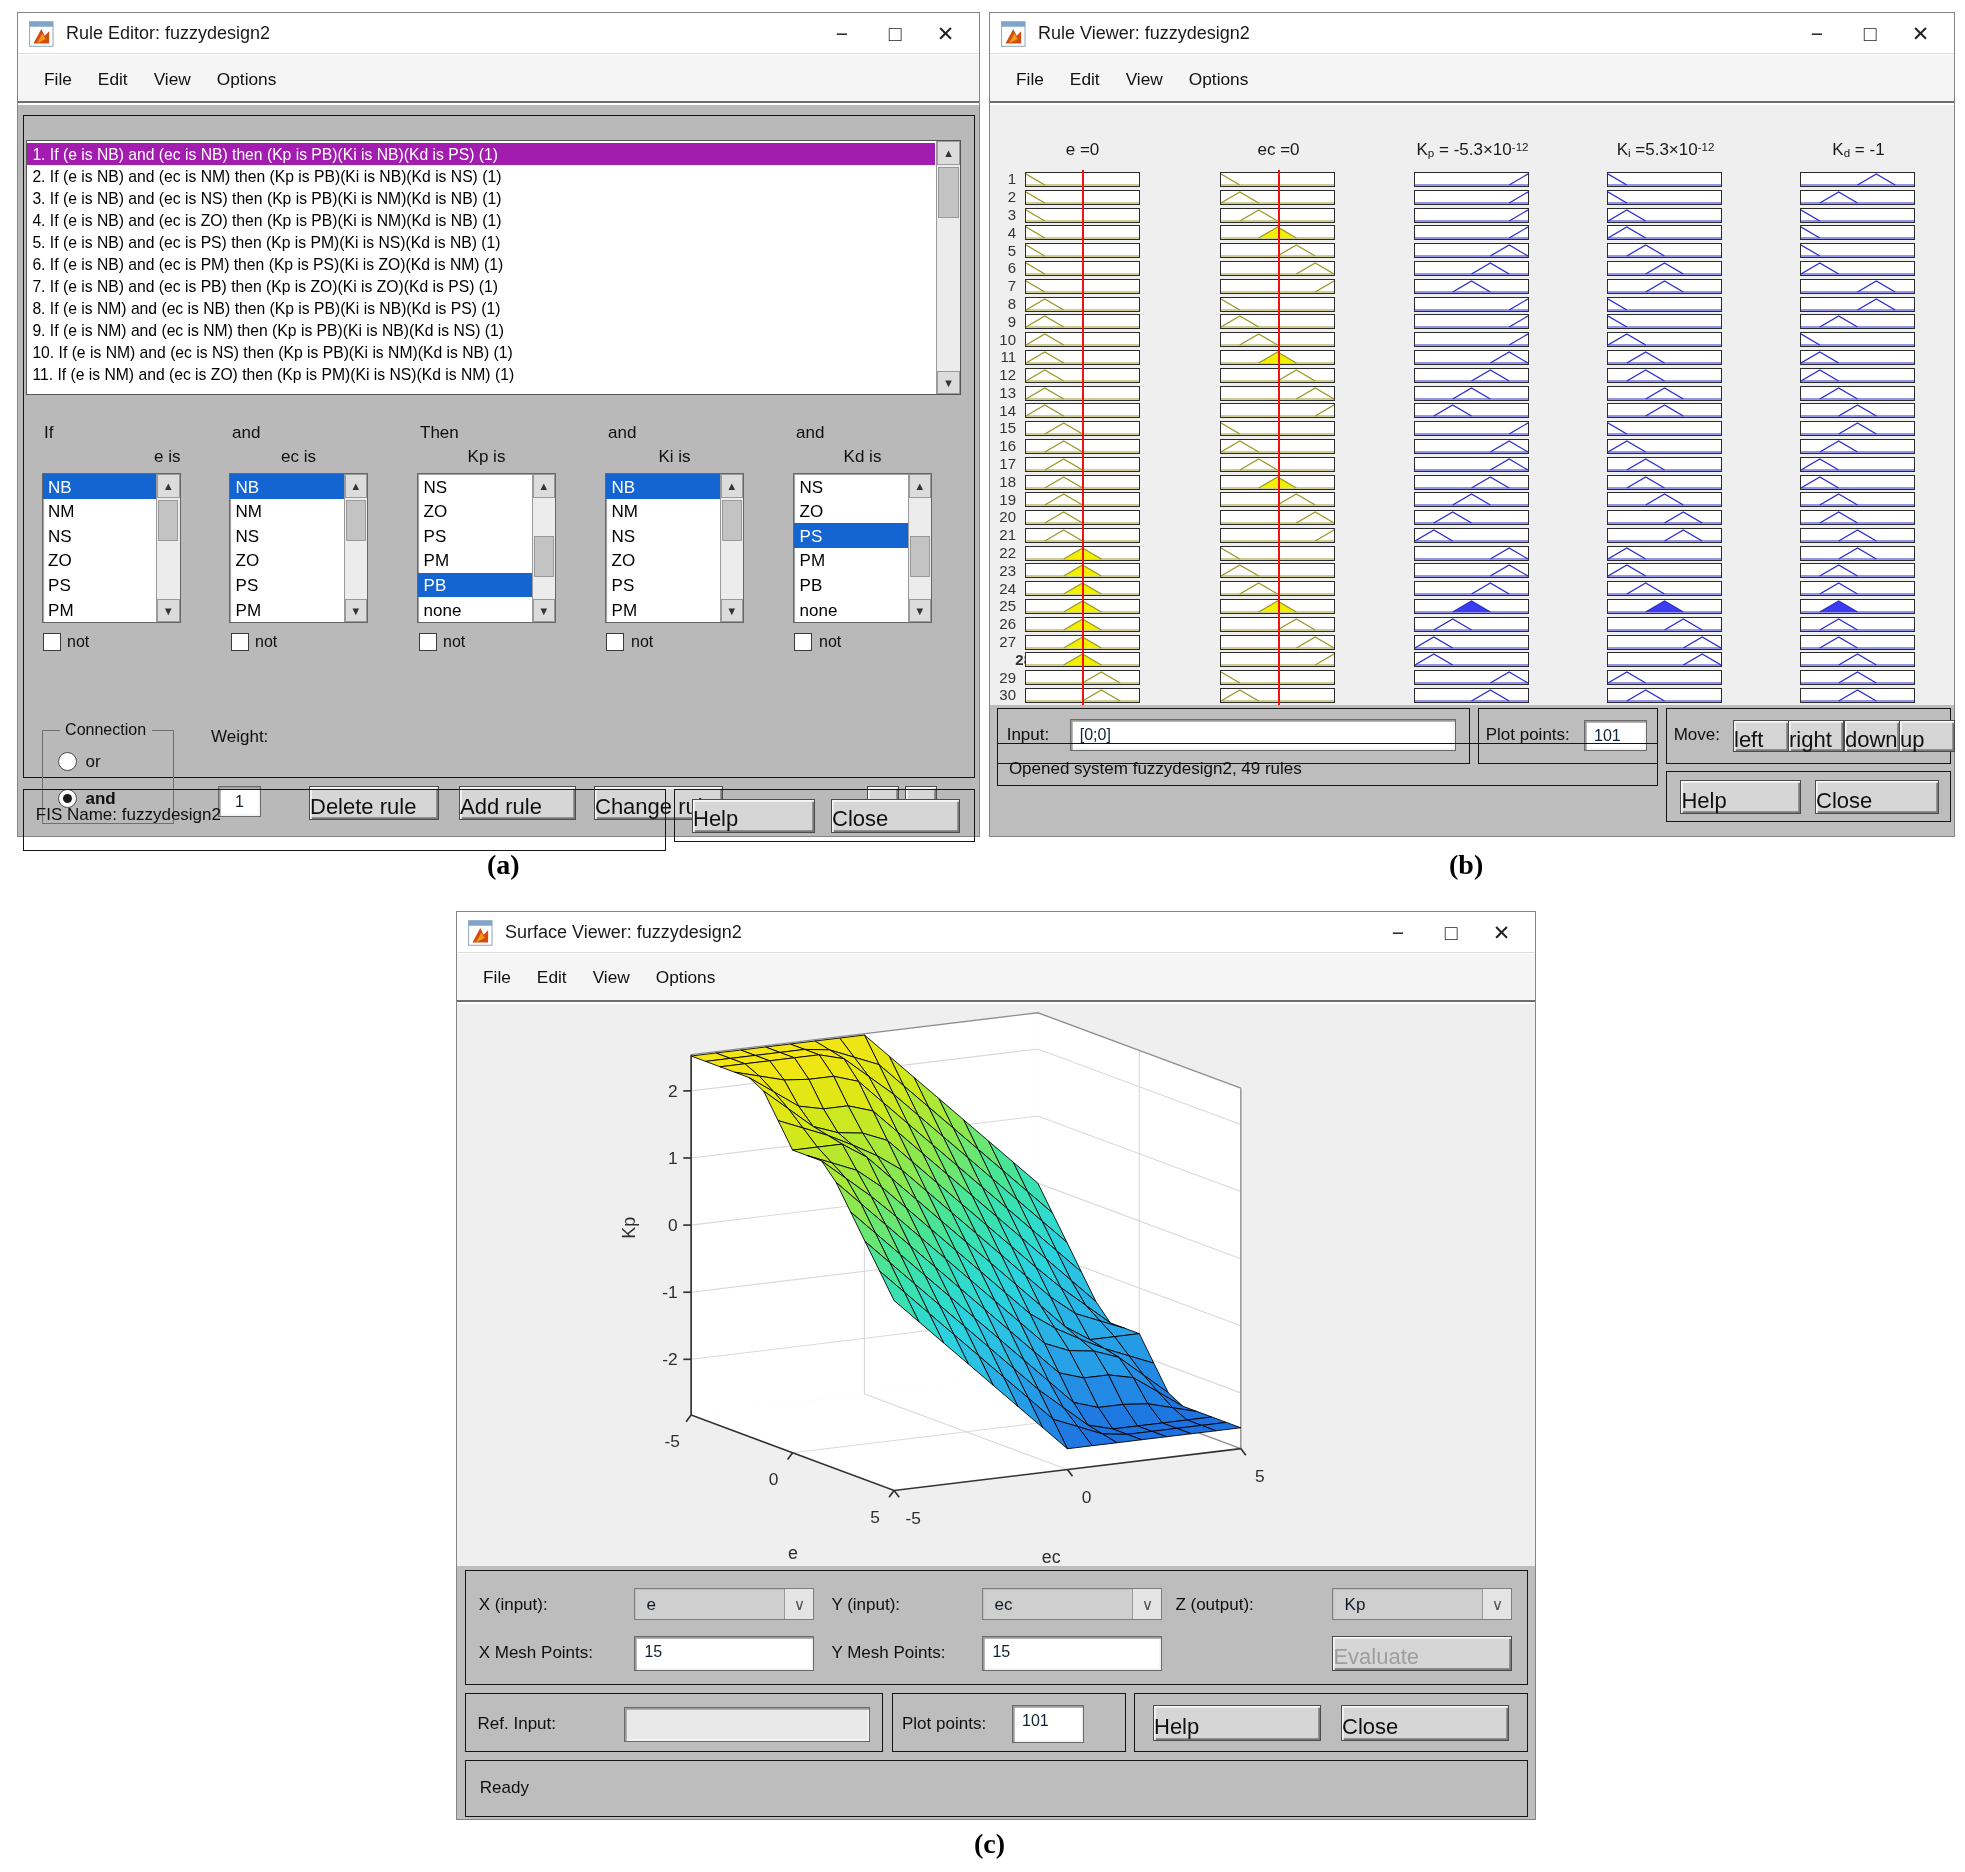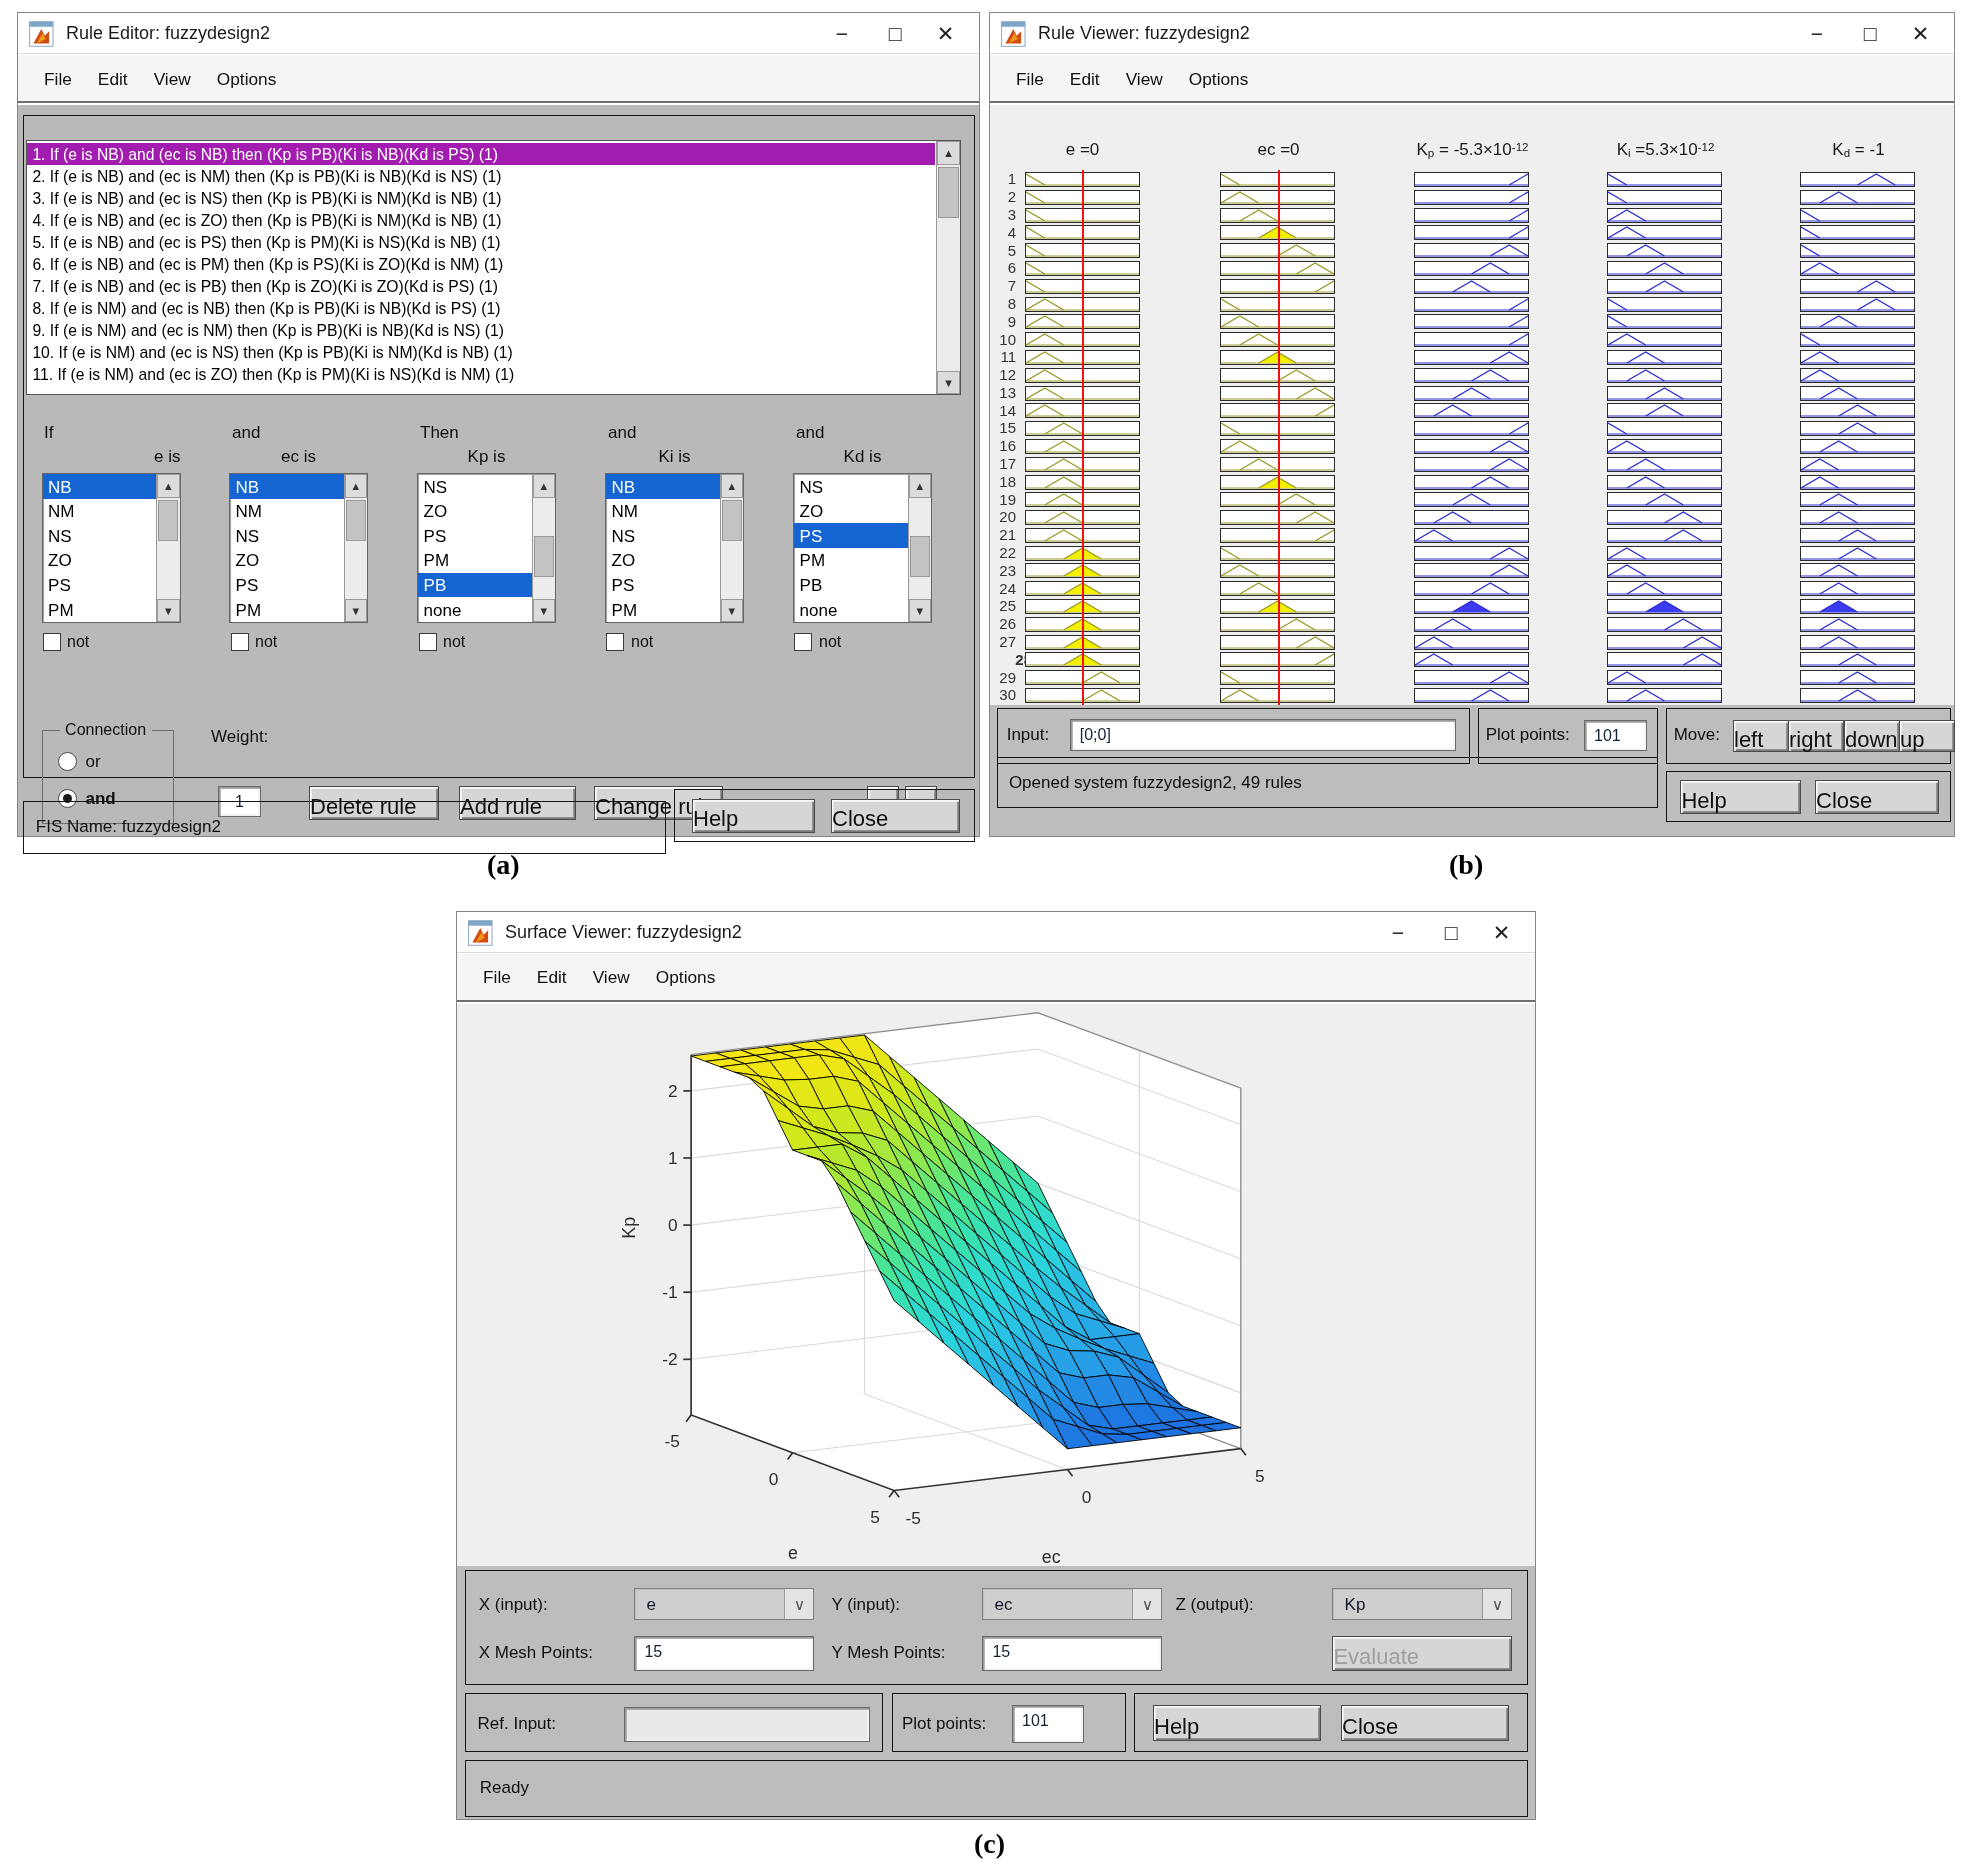--- a/index.html
+++ b/index.html
@@ -41,37 +41,37 @@
   .lbox-item { height:24.6px; font-size:17px; padding:3.4px 0 0 5.6px; color:#000; }
   .lbox-item.sel { background:#1464d2; color:#fff; }
   .chk { position:absolute; width:18px; height:18px; background:#fff; border:1.1px solid #3c3c3c; }
   .chk-label { position:absolute; font-size:16px; color:#101010; }
 
   #conn-group { position:absolute; left:23.5px; top:625px; width:132px; height:94px; border:1.1px solid #6f6f6f; }
   #conn-title { position:absolute; left:17px; top:-10px; background:#b9b9b9; padding:0 5.6px; font-size:16px; }
   .radio { position:absolute; width:19px; height:19px; border:1.1px solid #4a4a4a; border-radius:50%; background:#fff; }
   .radio.on::after { content:""; position:absolute; left:3.9px; top:3.9px; width:9px; height:9px; border-radius:50%; background:#1a1a1a; }
 
-  #a-status { left:4.5px; top:684px; width:643px; height:53px;margin-top:12px; }
+  #a-status { left:4.5px; top:684px; width:643px; height:62px; }
   #a-status .label { left:12.3px; top:14.5px; }
   #a-hc { left:656px; top:684px; width:301px; height:53px; }
 
   
   #winB { left:989px; top:12.3px; width:966px; height:825px; }
   #winB .client { background:#bdbdbd; }
   #rv-plot { position:absolute; left:0; top:0; width:100%; height:600px; background:#efefef; }
   .rv-header { position:absolute; width:235px; text-align:center; font-size:17px; color:#1a1a1a; top:35px; }
   .rv-num { position:absolute; width:26px; text-align:right; font-size:15px; color:#333; }
   .rv-cell { position:absolute; width:115px; height:14.5px; background:#ffffff; border:1.1px solid #2b2b2b; }
   .rv-cell svg { position:absolute; left:0; top:0; width:100%; height:100%; }
   .redline { position:absolute; width:1.7px; background:#f21111; }
   #rv-input-panel { left:6.7px; top:603px; width:473px; height:56px; }
   #rv-pp-panel { left:488px; top:603px; width:180px; height:56px; }
   #rv-move-panel { left:676px; top:603px; width:285px; height:56px; }
-  #rv-status { left:6.7px; top:652px; width:661px; height:51px; }
+  #rv-status { left:6.7px; top:638px; width:661px; height:43px; }
   #rv-hc { left:676px; top:666px; width:285px; height:51px; }
   .move-btn { top:11.2px; width:56px; height:32px; padding-top:5.6px; }
 
   
   #winC { left:456px; top:911px; width:1080px; height:909px; }
   #winC .client { background:#bdbdbd; }
   #sv-plot { position:absolute; left:0; top:0; width:100%; height:562px; background:#efefef; }
   .dropdown { position:absolute; height:32px; background:#cfcfcf; border:0.6px solid #7e7e7e; box-shadow:inset 1.1px 1.1px 0 #bdbdbd; font-size:17px; color:#101828; padding:5.6px 0 0 11.2px; }
   .dd-arrow { position:absolute; right:0; top:0; width:29px; height:100%; background:#e4e4e4; border-left:0.6px solid #9a9a9a; text-align:center; font-size:15.7px; color:#555; line-height:31px; }
   #sv-p1 { left:8.4px; top:566px; width:1063px; height:115px; }

